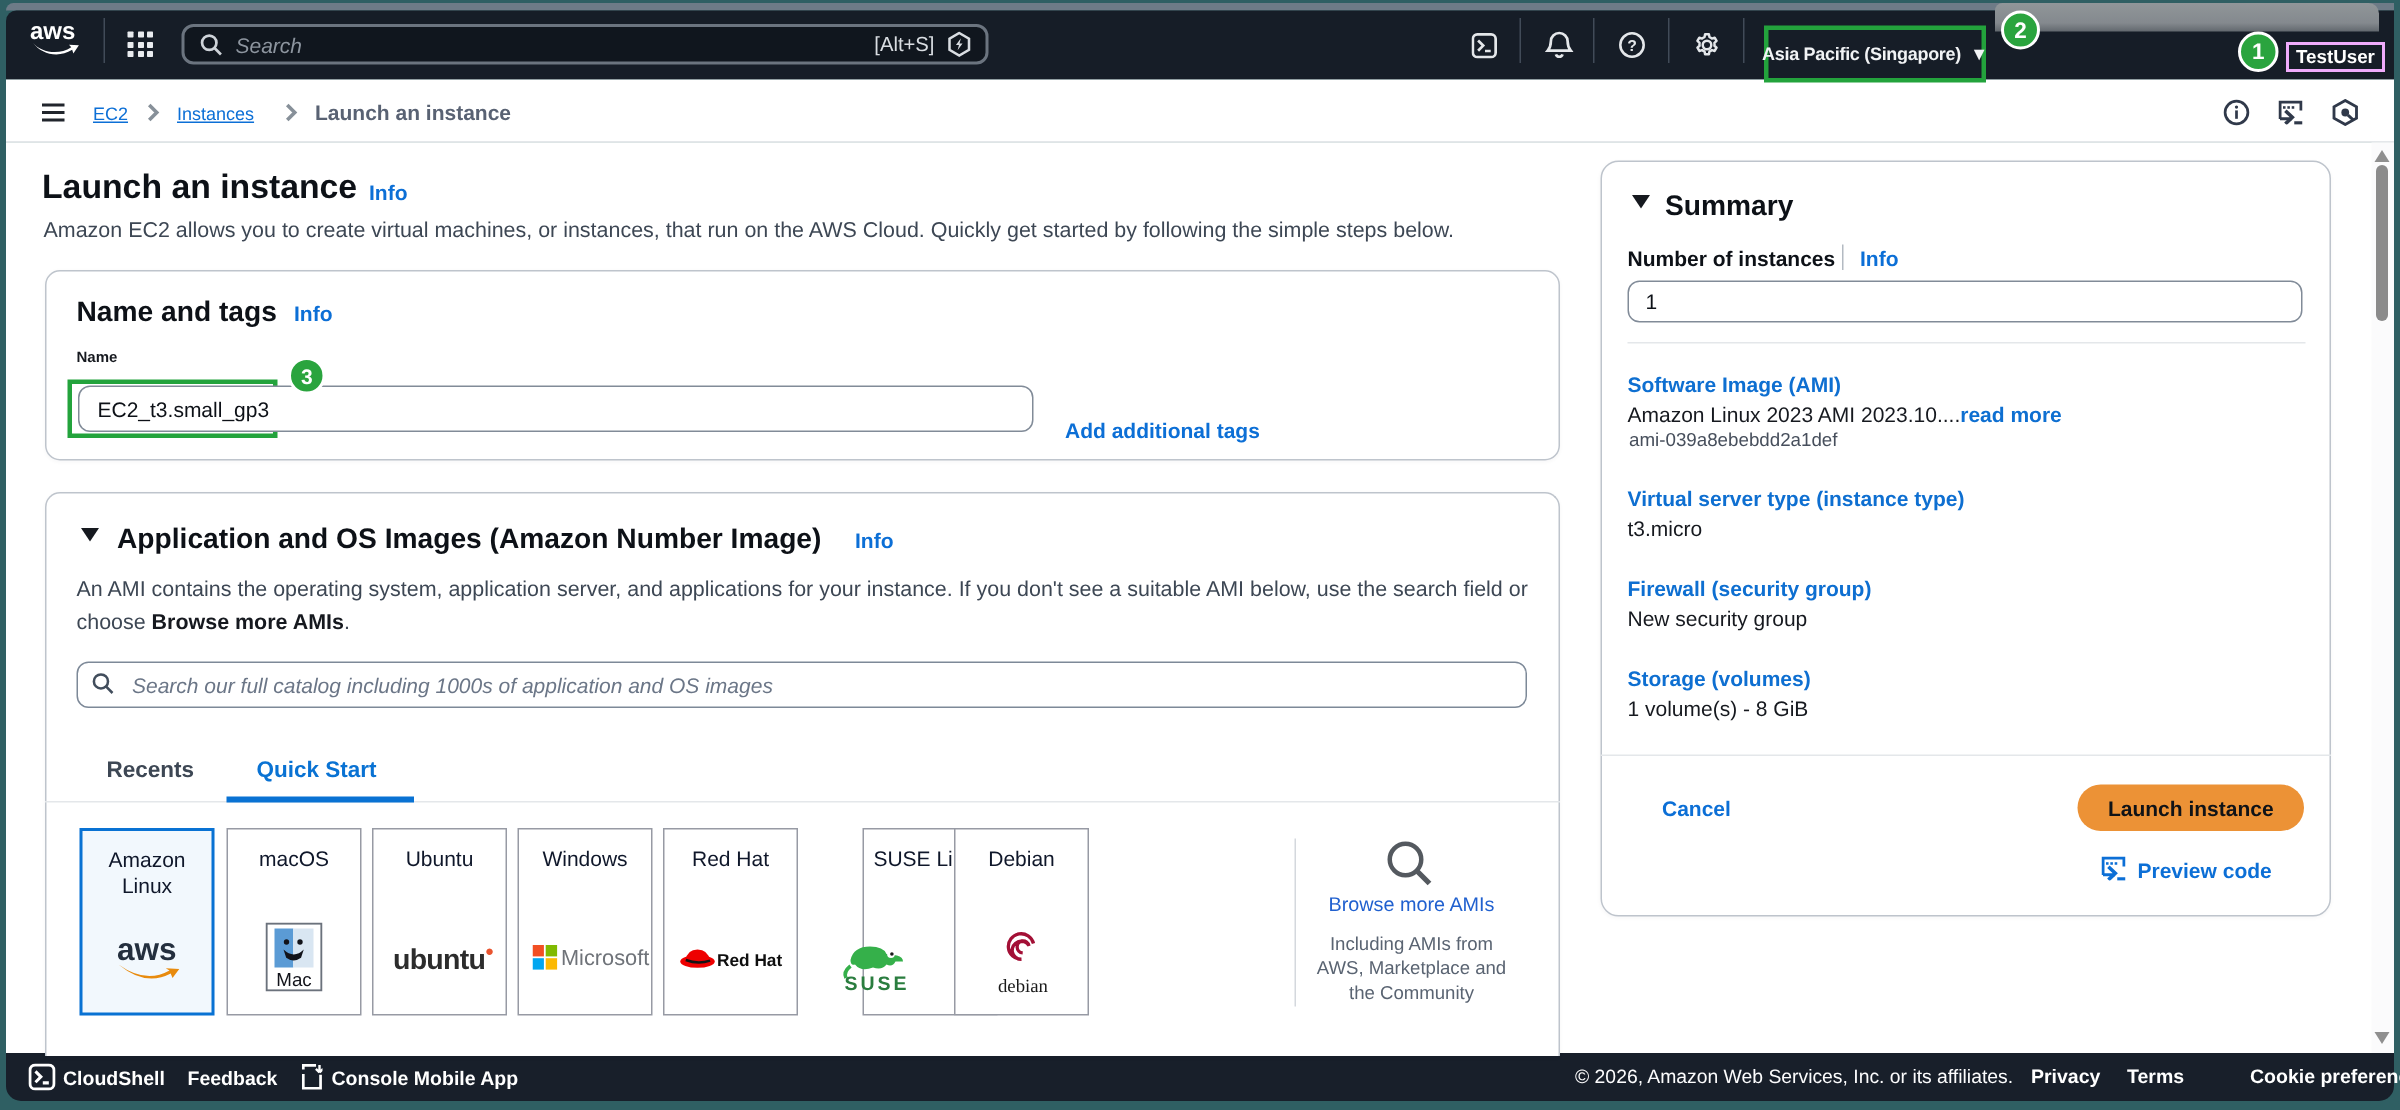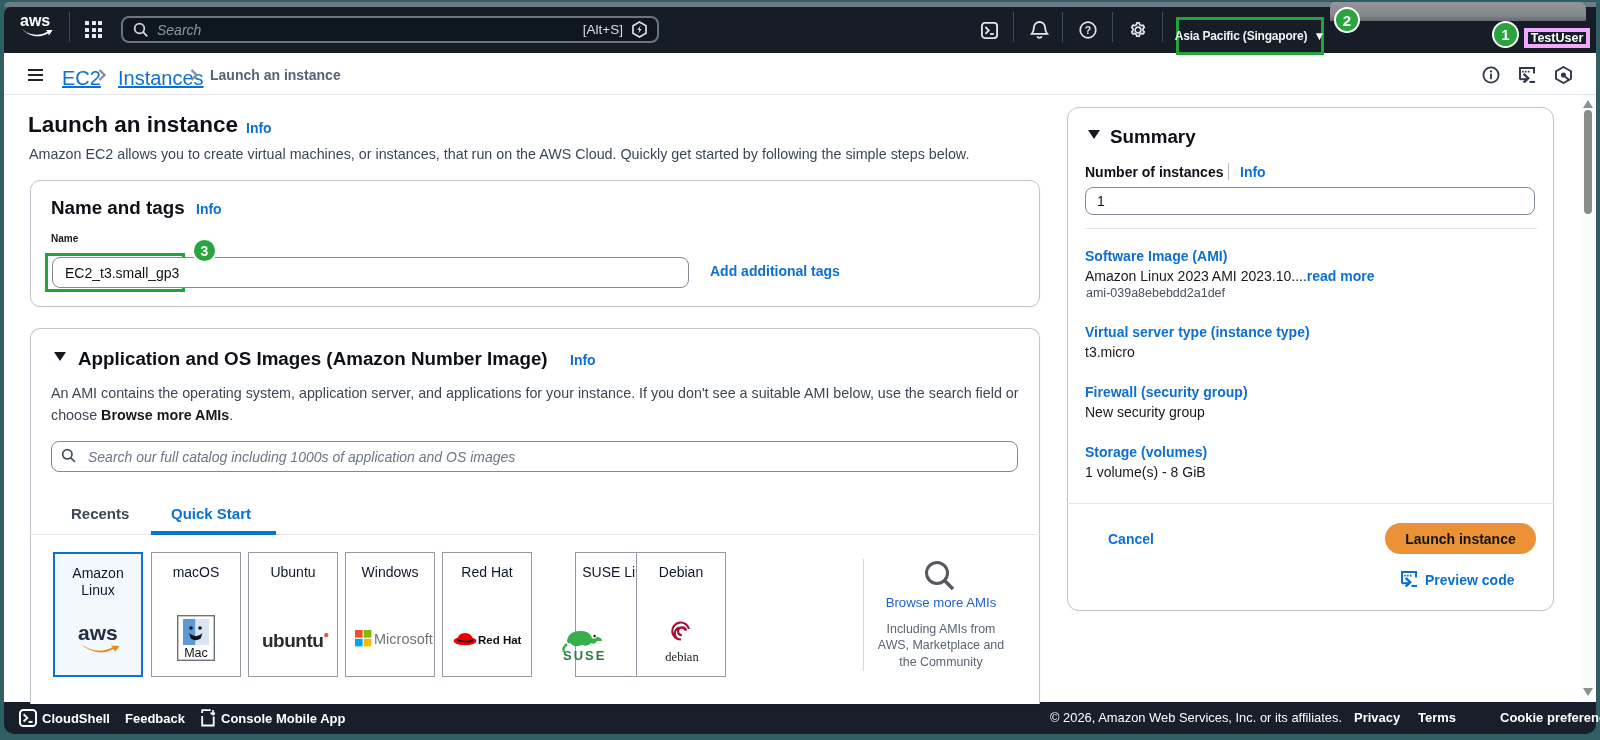--- a/index.html
+++ b/index.html
@@ -20,26 +20,26 @@
   .navdiv { width:1px; height:30px; background:#414b58; top:12px; }
   .gridicon { left:85px; top:21px; width:17px; height:17px; display:grid; grid-template-columns:repeat(3,4px); grid-template-rows:repeat(3,4px); gap:2.5px; }
   .gridicon span { background:#e9ecef; border-radius:0.5px; }
   #searchbox { left:121px; top:16px; width:538px; height:27px; background:#10161e; border:2px solid #6b747f; border-radius:8px; display:flex; align-items:center; }
   #searchbox .ph { color:#8d959f; font-style:italic; font-size:14px; margin-left:8px; }
   #searchbox .alt { position:absolute; right:34px; color:#d9dde2; font-size:13.5px; }
   #regionbox { left:1176px; top:17px; width:148px; height:38px; border:3px solid #23a33c; display:flex; align-items:center; justify-content:center; color:#f1f3f5; font-size:12px; font-weight:bold; white-space:nowrap; letter-spacing:-0.2px; }
   .badge { border-radius:50%; background:#2aa43e; border:2px solid #ffffff; color:#fff; font-weight:bold; display:flex; align-items:center; justify-content:center; }
   #badge2 { left:1334px; top:7px; width:26px; height:26px; font-size:15px; }
   #badge1 { left:1492px; top:21px; width:27px; height:27px; font-size:15px; }
-  #userbox { left:1524px; top:28px; width:66px; height:20px; border:4px solid #f0abfc; color:#fff; font-size:12.5px; font-weight:bold; display:flex; align-items:center; justify-content:center; }
+  #userbox { left:1524px; top:28px; width:66px; height:20px; border:2px solid #f0abfc; color:#fff; font-size:12.5px; font-weight:bold; display:flex; align-items:center; justify-content:center; }
 
   
   .burger { left:28px; top:69px; width:15px; height:12px; border-top:2px solid #21252c; border-bottom:2px solid #21252c; }
   .burger:before { content:""; position:absolute; left:0; top:3px; width:15px; height:2px; background:#21252c; }
-  .crumb a { color:#0c6fd6; font-size:20px; text-decoration:underline; }
+  .crumb a { color:#0c6fd6; font-size:12px; text-decoration:underline; }
   .crumb { font-size:14px; }
   .crumb-last { color:#596273; font-weight:bold; font-size:14px; }
 
   
   h1 { font-size:22.5px; font-weight:bold; color:#0d1117; }
   .info { color:#0c6fd6; font-size:14px; font-weight:bold; }
   .lead { font-size:14.3px; color:#3d4754; }
 
   .card { background:#fff; border:1px solid #bec4cc; border-radius:10px; box-shadow:0 1px 3px rgba(0,30,60,0.04); }
   .h2 { font-size:18.8px; font-weight:bold; color:#0d1117; }
@@ -177,21 +177,21 @@
 
 <div class="abs card" style="left:30px; top:180px; width:1010px; height:127px;"></div>
 <div class="abs h2" style="left:51px; top:197px;">Name and tags</div>
 <span class="abs info" style="left:196px; top:201px;">Info</span>
 <div class="abs" style="left:51px; top:233px; font-size:10px; font-weight:bold; color:#16191f;">Name</div>
 <div class="abs" style="left:45px; top:253px; width:140px; height:39px; border:3px solid #23a33c;"></div>
 <div class="abs inputbox" style="left:52px; top:257px; width:637px; height:31px;">
     <span style="margin-left:12px;">EC2_t3.small_gp3</span>
   </div>
 <div class="abs badge" style="left:192px; top:238px; width:25px; height:25px; font-size:14px;">3</div>
-<div class="abs bluelink" style="left:710px; top:263px;">Add additional tags</div>
+<div class="abs bluelink" style="left:710px; top:279px;">Add additional tags</div>
 
 <div class="abs card" style="left:30px; top:328px; width:1010px; height:376px; border-radius:10px 10px 0 0; border-bottom:none;"></div>
 <div class="abs tri" style="left:54px; top:352px;"></div>
 <div class="abs h2" style="left:78px; top:348px;">Application and OS Images (Amazon Number Image)</div>
 <span class="abs info" style="left:570px; top:352px;">Info</span>
 <div class="abs lead" style="left:51px; top:382px; line-height:22px;">An AMI contains the operating system, application server, and applications for your instance. If you don't see a suitable AMI below, use the search field or<br>choose <b style="color:#16191f;">Browse more AMIs</b>.</div>
 <svg class="abs" style="left:61px; top:448px; z-index:3;" width="16" height="16" viewBox="0 0 16 16">
     <circle cx="6.3" cy="6.3" r="4.7" fill="none" stroke="#414d5c" stroke-width="1.7"></circle>
     <line x1="9.8" y1="9.8" x2="14" y2="14" stroke="#414d5c" stroke-width="1.7"></line>
   </svg>

